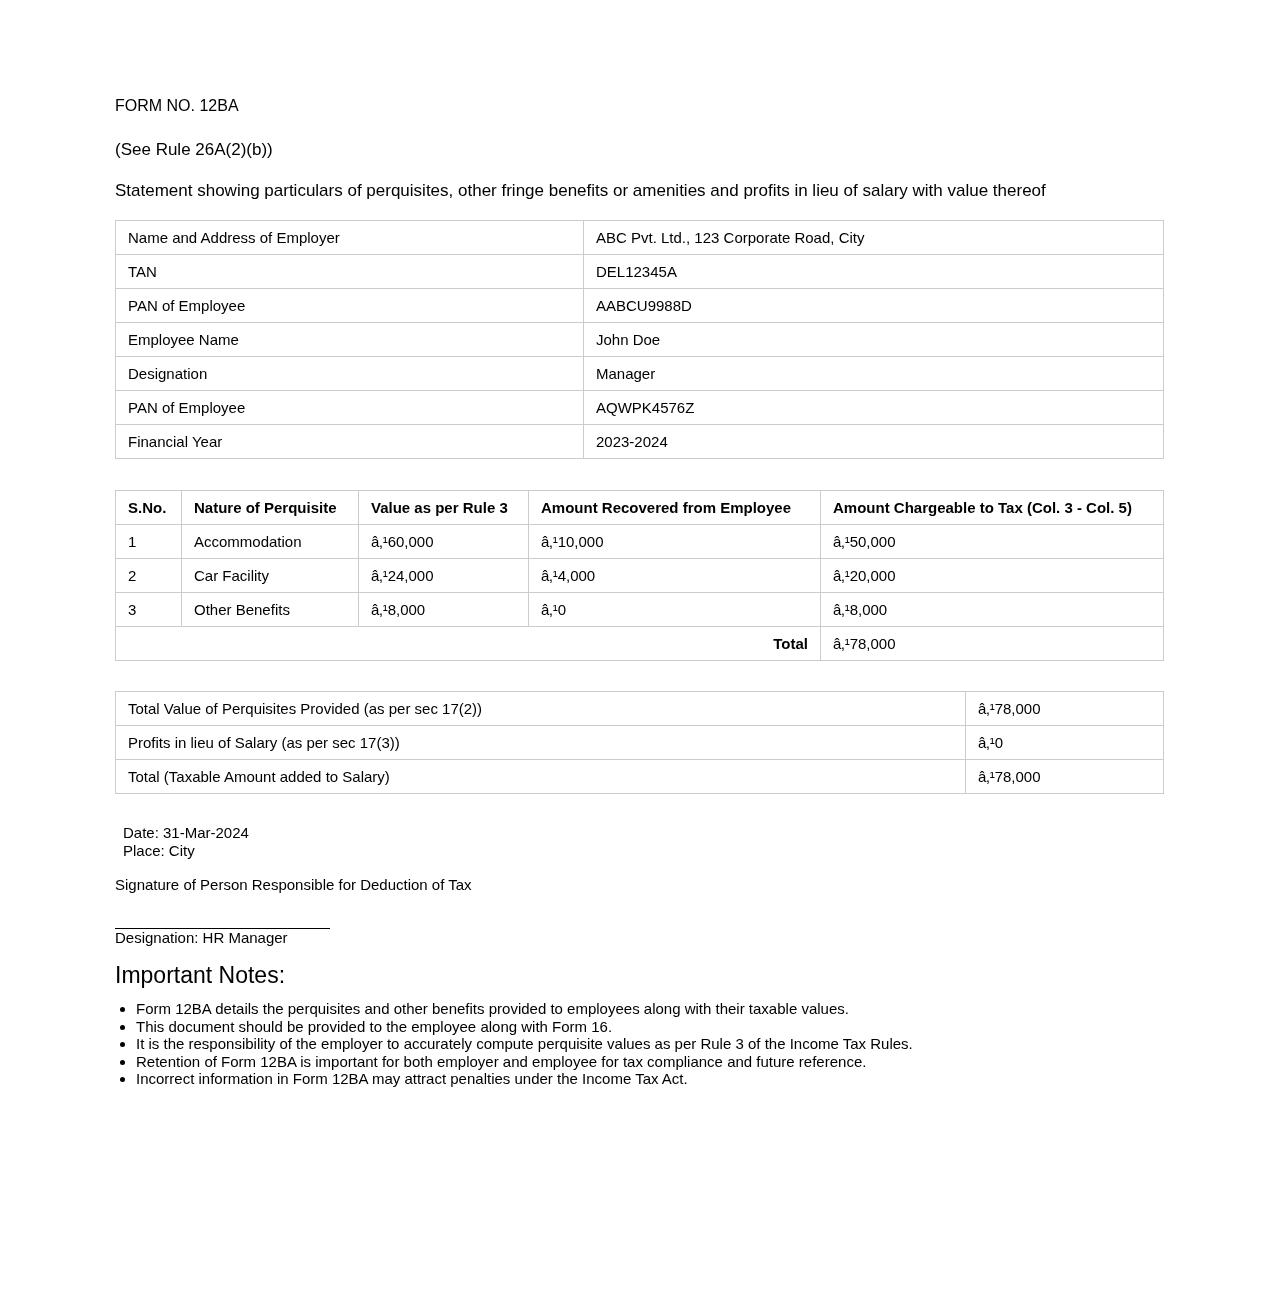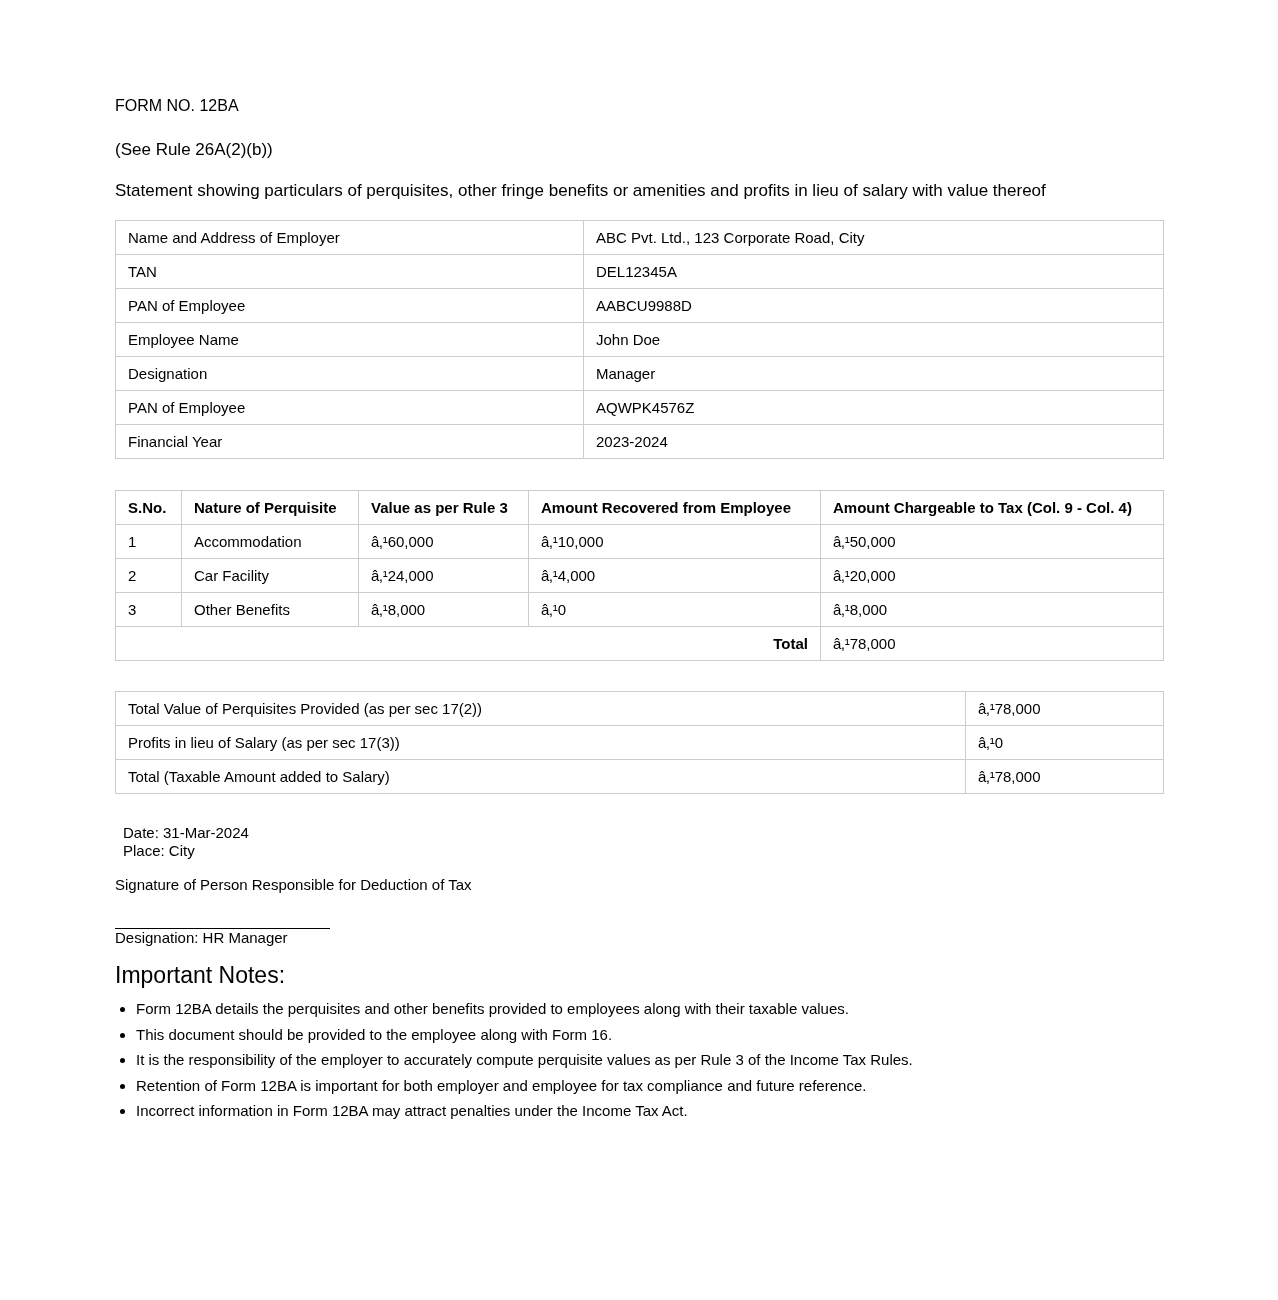--- a/index.html
+++ b/index.html
@@ -44,21 +44,21 @@
   .summary-table .c-value { width: 198px; }
 
   .footer-block { font-size: 15px; line-height: 18px; }
   .date-place { margin: 0 0 16px 8px; }
   .sig-caption { margin: 0 0 16px 0; }
   .sig-line { width: 215px; border-bottom: 1px solid #000000; margin-top: 34px; }
   .signer { line-height: 18px; }
 
   .notes-heading { font-size: 23px; font-weight: 400; margin: 18px 0 14px 0; line-height: 21px; }
   .notes-list { margin: 0; padding-left: 21px; font-size: 15px; }
-  .notes-list li { line-height: 17.5px; margin-top: 8px; }
+  .notes-list li { line-height: 17.5px; }
 </style>
 </head>
 <body>
 
 <div class="page">
 
   <h1 class="form-title">FORM NO. 12BA</h1>
   <p class="rule-ref">(See Rule 26A(2)(b))</p>
   <p class="description">Statement showing particulars of perquisites, other fringe benefits or amenities and profits in lieu of salary with value thereof</p>
 
@@ -118,21 +118,21 @@
       <tr>
 
           <th>S.No.</th>
 
           <th>Nature of Perquisite</th>
 
           <th>Value as per Rule 3</th>
 
           <th>Amount Recovered from Employee</th>
 
-          <th>Amount Chargeable to Tax (Col. 9 - Col. 4)</th>
+          <th>Amount Chargeable to Tax (Col. 3 - Col. 5)</th>
         </tr>
     </thead>
     <tbody>
 
         <tr>
           <td>1</td>
           <td>Accommodation</td>
           <td>â‚¹60,000</td>
           <td>â‚¹10,000</td>
           <td>â‚¹50,000</td>

